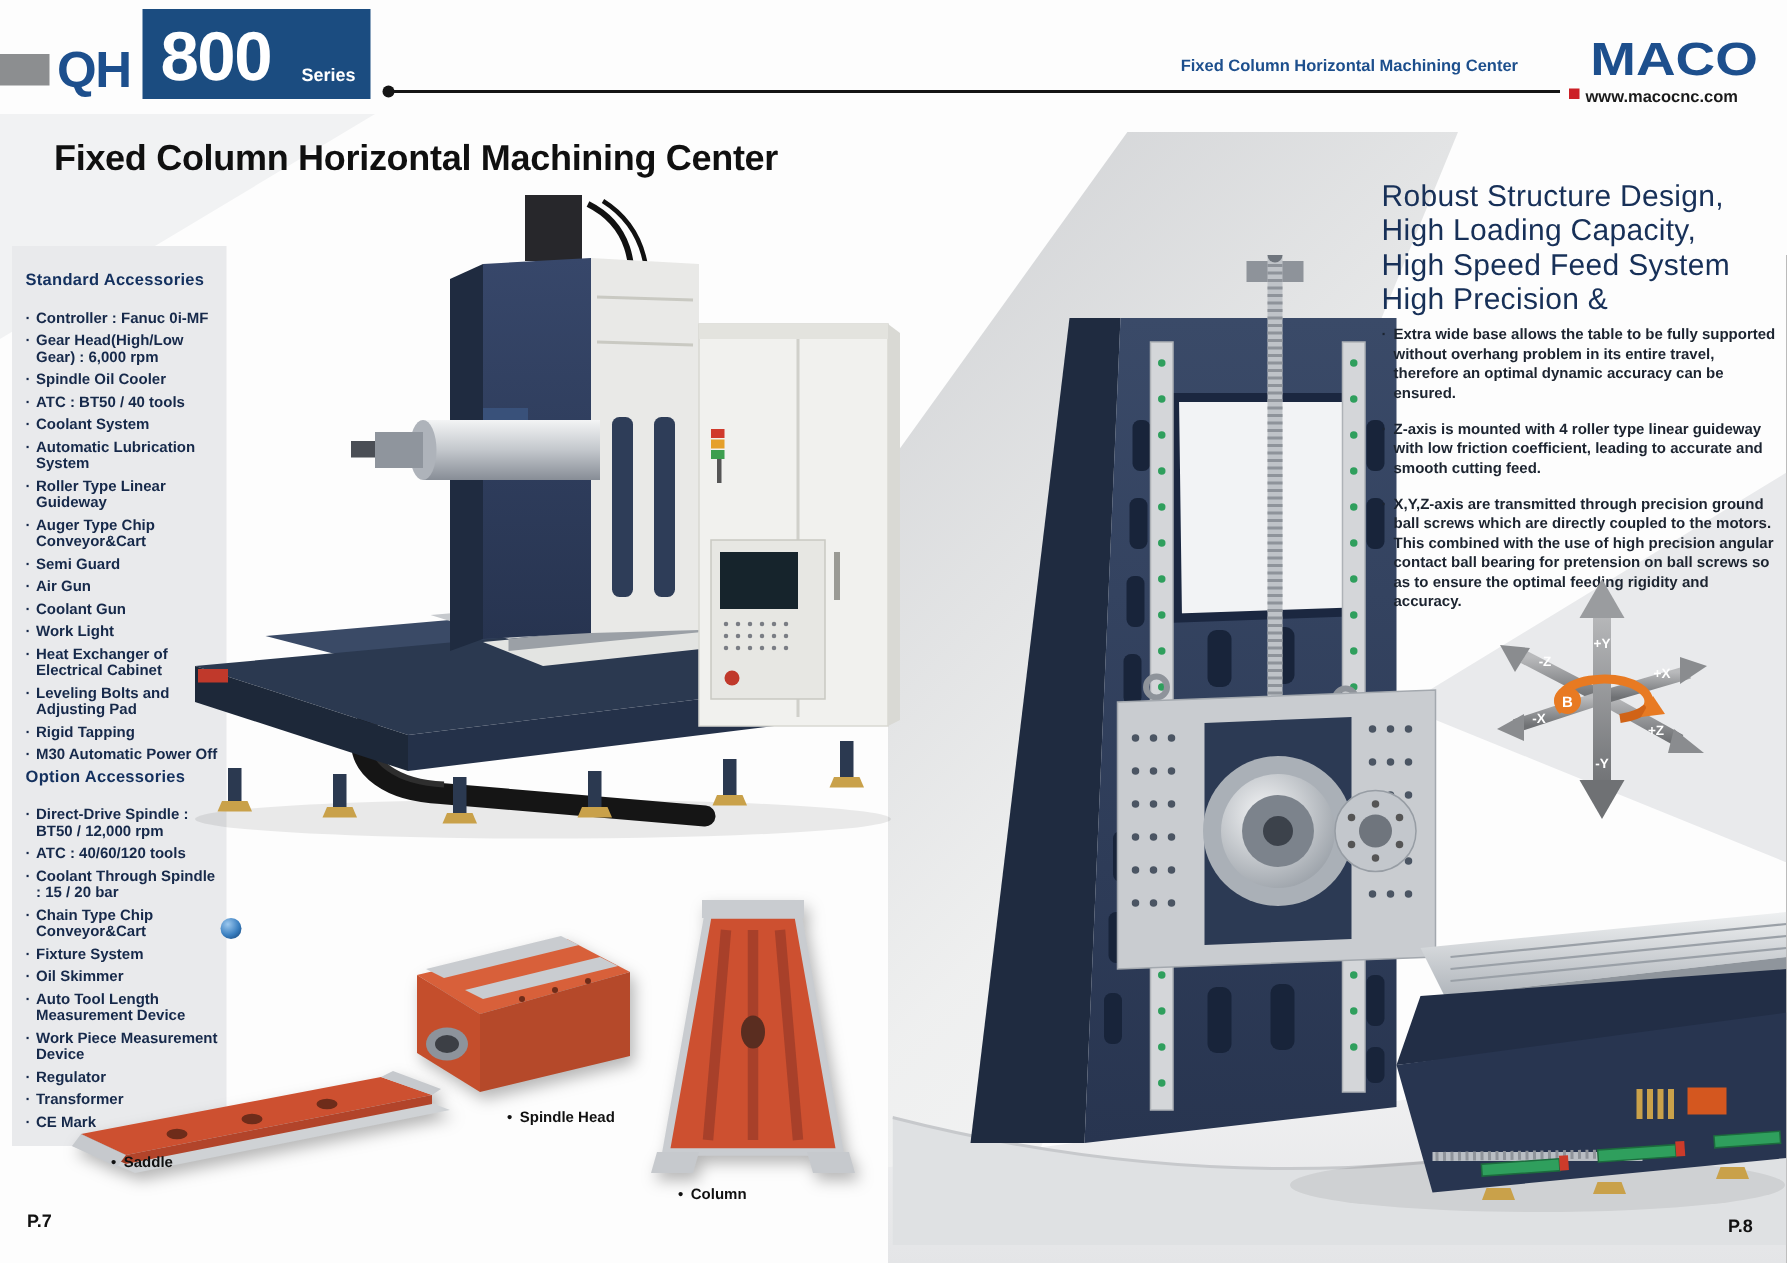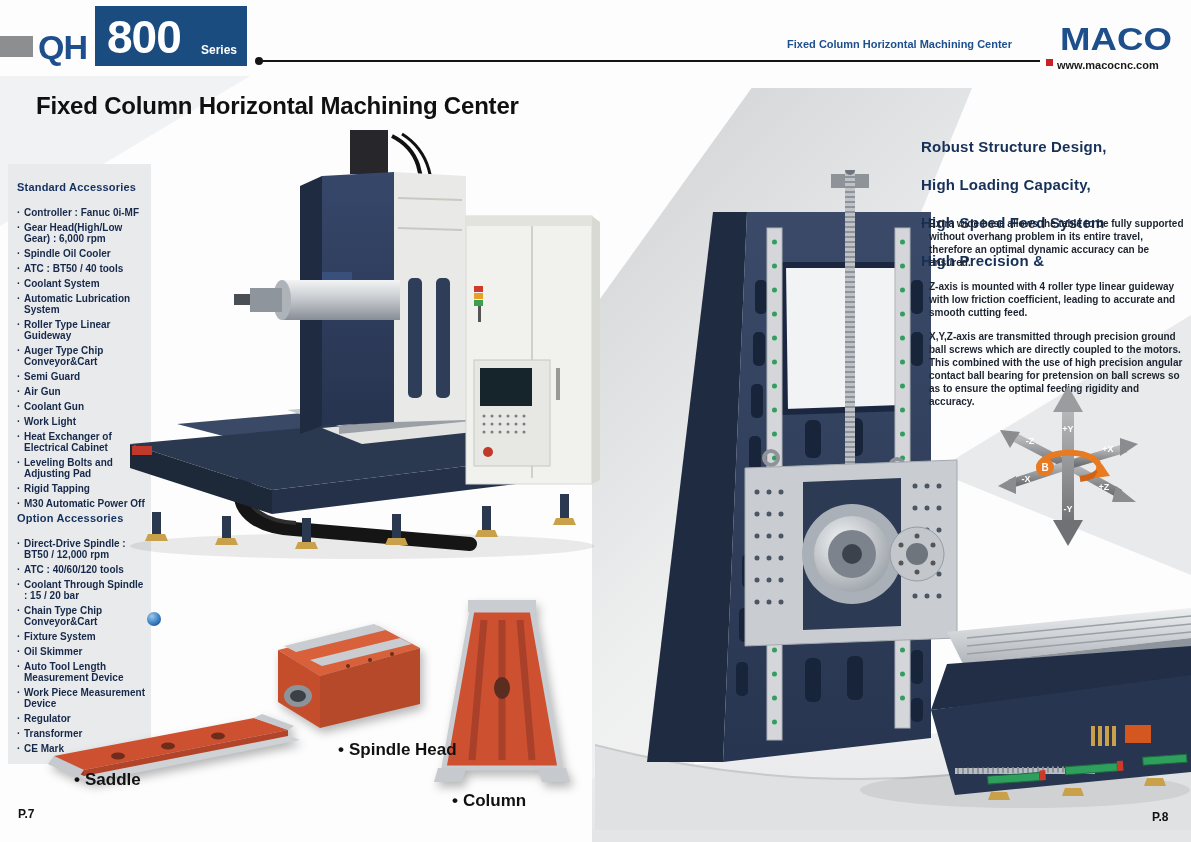--- a/index.html
+++ b/index.html
@@ -36,26 +36,26 @@
   .page-title{left:36px;top:92px;font-size:24px;font-weight:bold;color:#101010;z-index:3;letter-spacing:-.2px;}
   .side-panel{left:8px;top:164px;width:143px;height:600px;background:#e9eaec;z-index:1;}
   .acc-title{position:absolute;left:17px;width:130px;font-size:11px;font-weight:bold;color:#13305e;z-index:3;letter-spacing:.2px;}
   .acc-list{position:absolute;left:17px;width:128px;margin:0;padding:0;list-style:none;z-index:3;}
   .acc-list li{position:relative;padding-left:7px;font-size:10px;font-weight:bold;color:#16294a;
                line-height:11px;margin-bottom:4px;}
   .acc-list li::before{content:"\00B7";position:absolute;left:0;top:0;font-weight:bold;}
   .suit-dot{left:147px;top:612px;width:14px;height:14px;border-radius:50%;z-index:3;
             background:radial-gradient(circle at 35% 30%,#9cc8ee,#3a7fc0 55%,#123f72);}
   .suit-text{left:168px;top:607px;font-size:15px;font-weight:bold;color:#0e2238;line-height:20px;z-index:3;}
-  .part-label{position:absolute;font-size:17px;font-weight:bold;color:#111;z-index:4;}
+  .part-label{position:absolute;font-size:10px;font-weight:bold;color:#111;z-index:4;}
   .part-label .b{margin-right:5px;}
   .pageno{position:absolute;font-size:12px;font-weight:bold;color:#111;z-index:4;}
   
   .rp-heading{left:921px;top:120px;width:266px;z-index:3;}
-  .rp-heading div{font-size:15px;font-weight:bold;color:#173058;line-height:23px;letter-spacing:.2px;margin-top:15px;}
+  .rp-heading div{font-size:20px;font-weight:normal;color:#173058;line-height:23px;letter-spacing:.2px;}
   .rp-bullets{position:absolute;left:921px;top:217px;width:264px;margin:0;padding:0;list-style:none;z-index:3;}
   .rp-bullets li{position:relative;padding-left:8px;font-size:10px;font-weight:bold;color:#1c2430;
                  line-height:13px;margin-bottom:11px;}
   .rp-bullets li::before{content:"\00B7";position:absolute;left:0;top:0;font-weight:bold;}
   .photo{position:absolute;z-index:2;}
   .part-photo{filter:drop-shadow(3px 5px 5px rgba(0,0,0,.28));}
   svg text{font-family:"Liberation Sans",sans-serif;}
 </style>
 </head>
 <body>

